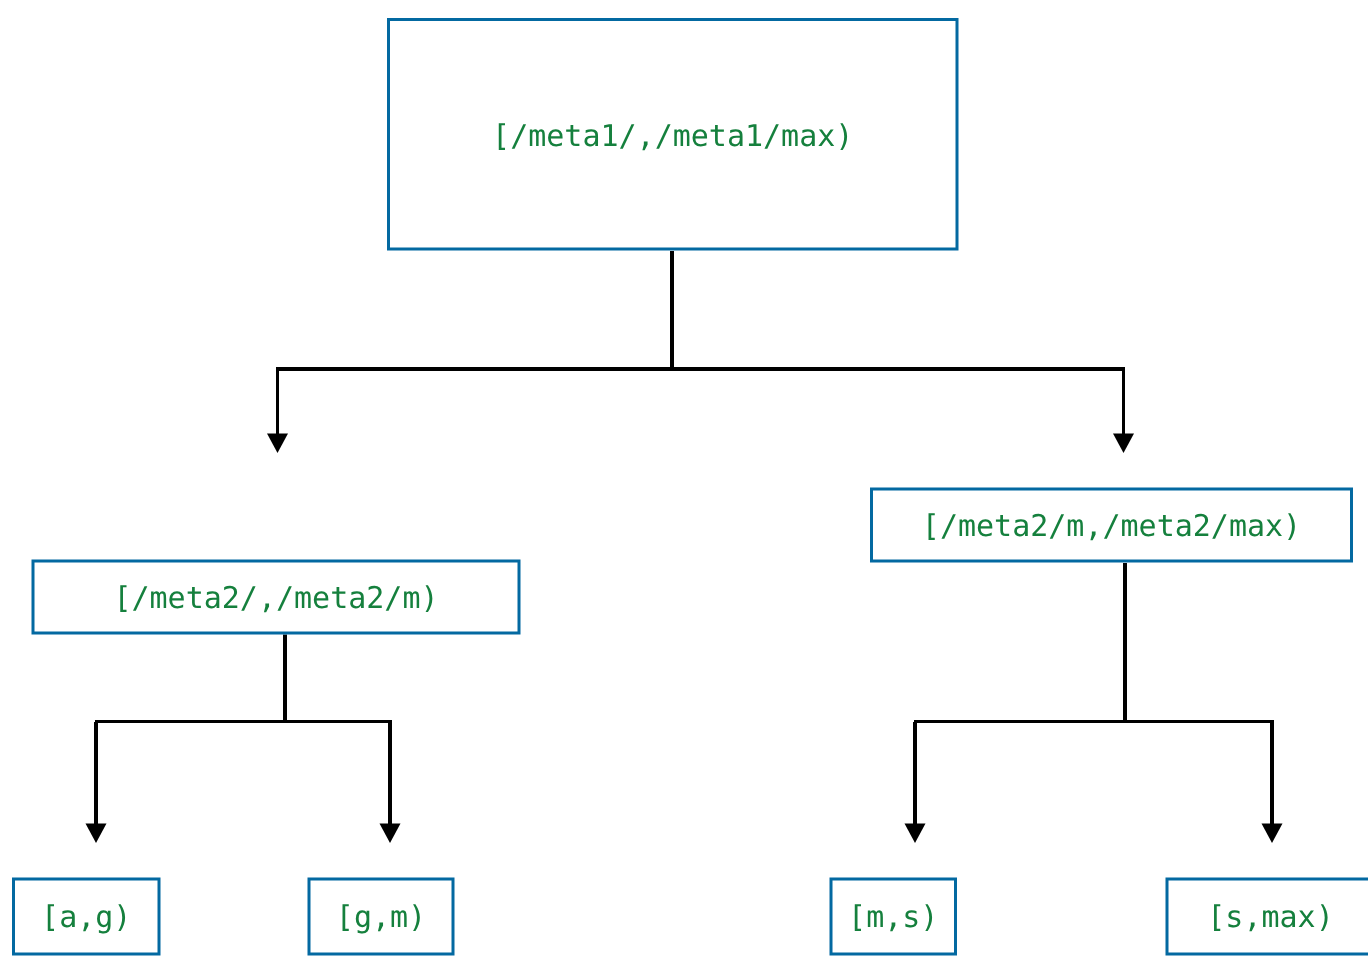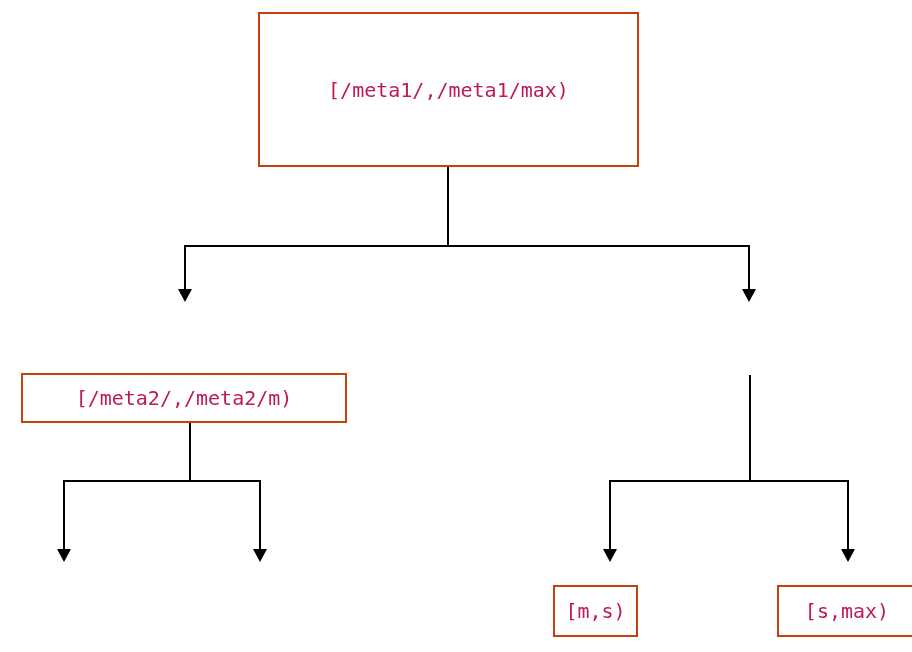--- a/index.html
+++ b/index.html
@@ -14,26 +14,26 @@
   #canvas {
     position: relative;
     width: 912px;
     height: 652px;
     background: #ffffff;
     overflow: hidden;
   }
   .node {
     position: absolute;
     box-sizing: border-box;
-    border: 2px solid #c2410c;
+    border: 2px solid #0369a1;
     background: #ffffff;
     display: flex;
     align-items: center;
     justify-content: center;
-    color: #be185d;
+    color: #15803d;
     font-family: "DejaVu Sans Mono", "Liberation Mono", monospace;
     white-space: pre;
     letter-spacing: 0px;
   }
   .node-root {
     left: 258px;
     top: 12px;
     width: 381px;
     height: 155px;
     font-size: 20px;
@@ -106,20 +106,23 @@
     <line x1="610" y1="481" x2="610" y2="550"></line>
     <line x1="848" y1="481" x2="848" y2="550"></line>
     <polygon points="603,549 617,549 610,562"></polygon>
     <polygon points="841,549 855,549 848,562"></polygon>
   </svg>
 
   <div class="node node-root">[/meta1/,/meta1/max)</div>
 
   <div class="node node-mid-left">[/meta2/,/meta2/m)</div>
 
+  <div class="node node-mid-right">[/meta2/m,/meta2/max)</div>
 
+  <div class="node node-leaf leaf-1">[a,g)</div>
 
+  <div class="node node-leaf leaf-2">[g,m)</div>
 
   <div class="node node-leaf leaf-3">[m,s)</div>
 
   <div class="node node-leaf leaf-4">[s,max)</div>
 
 </div>
 
 </body></html>

